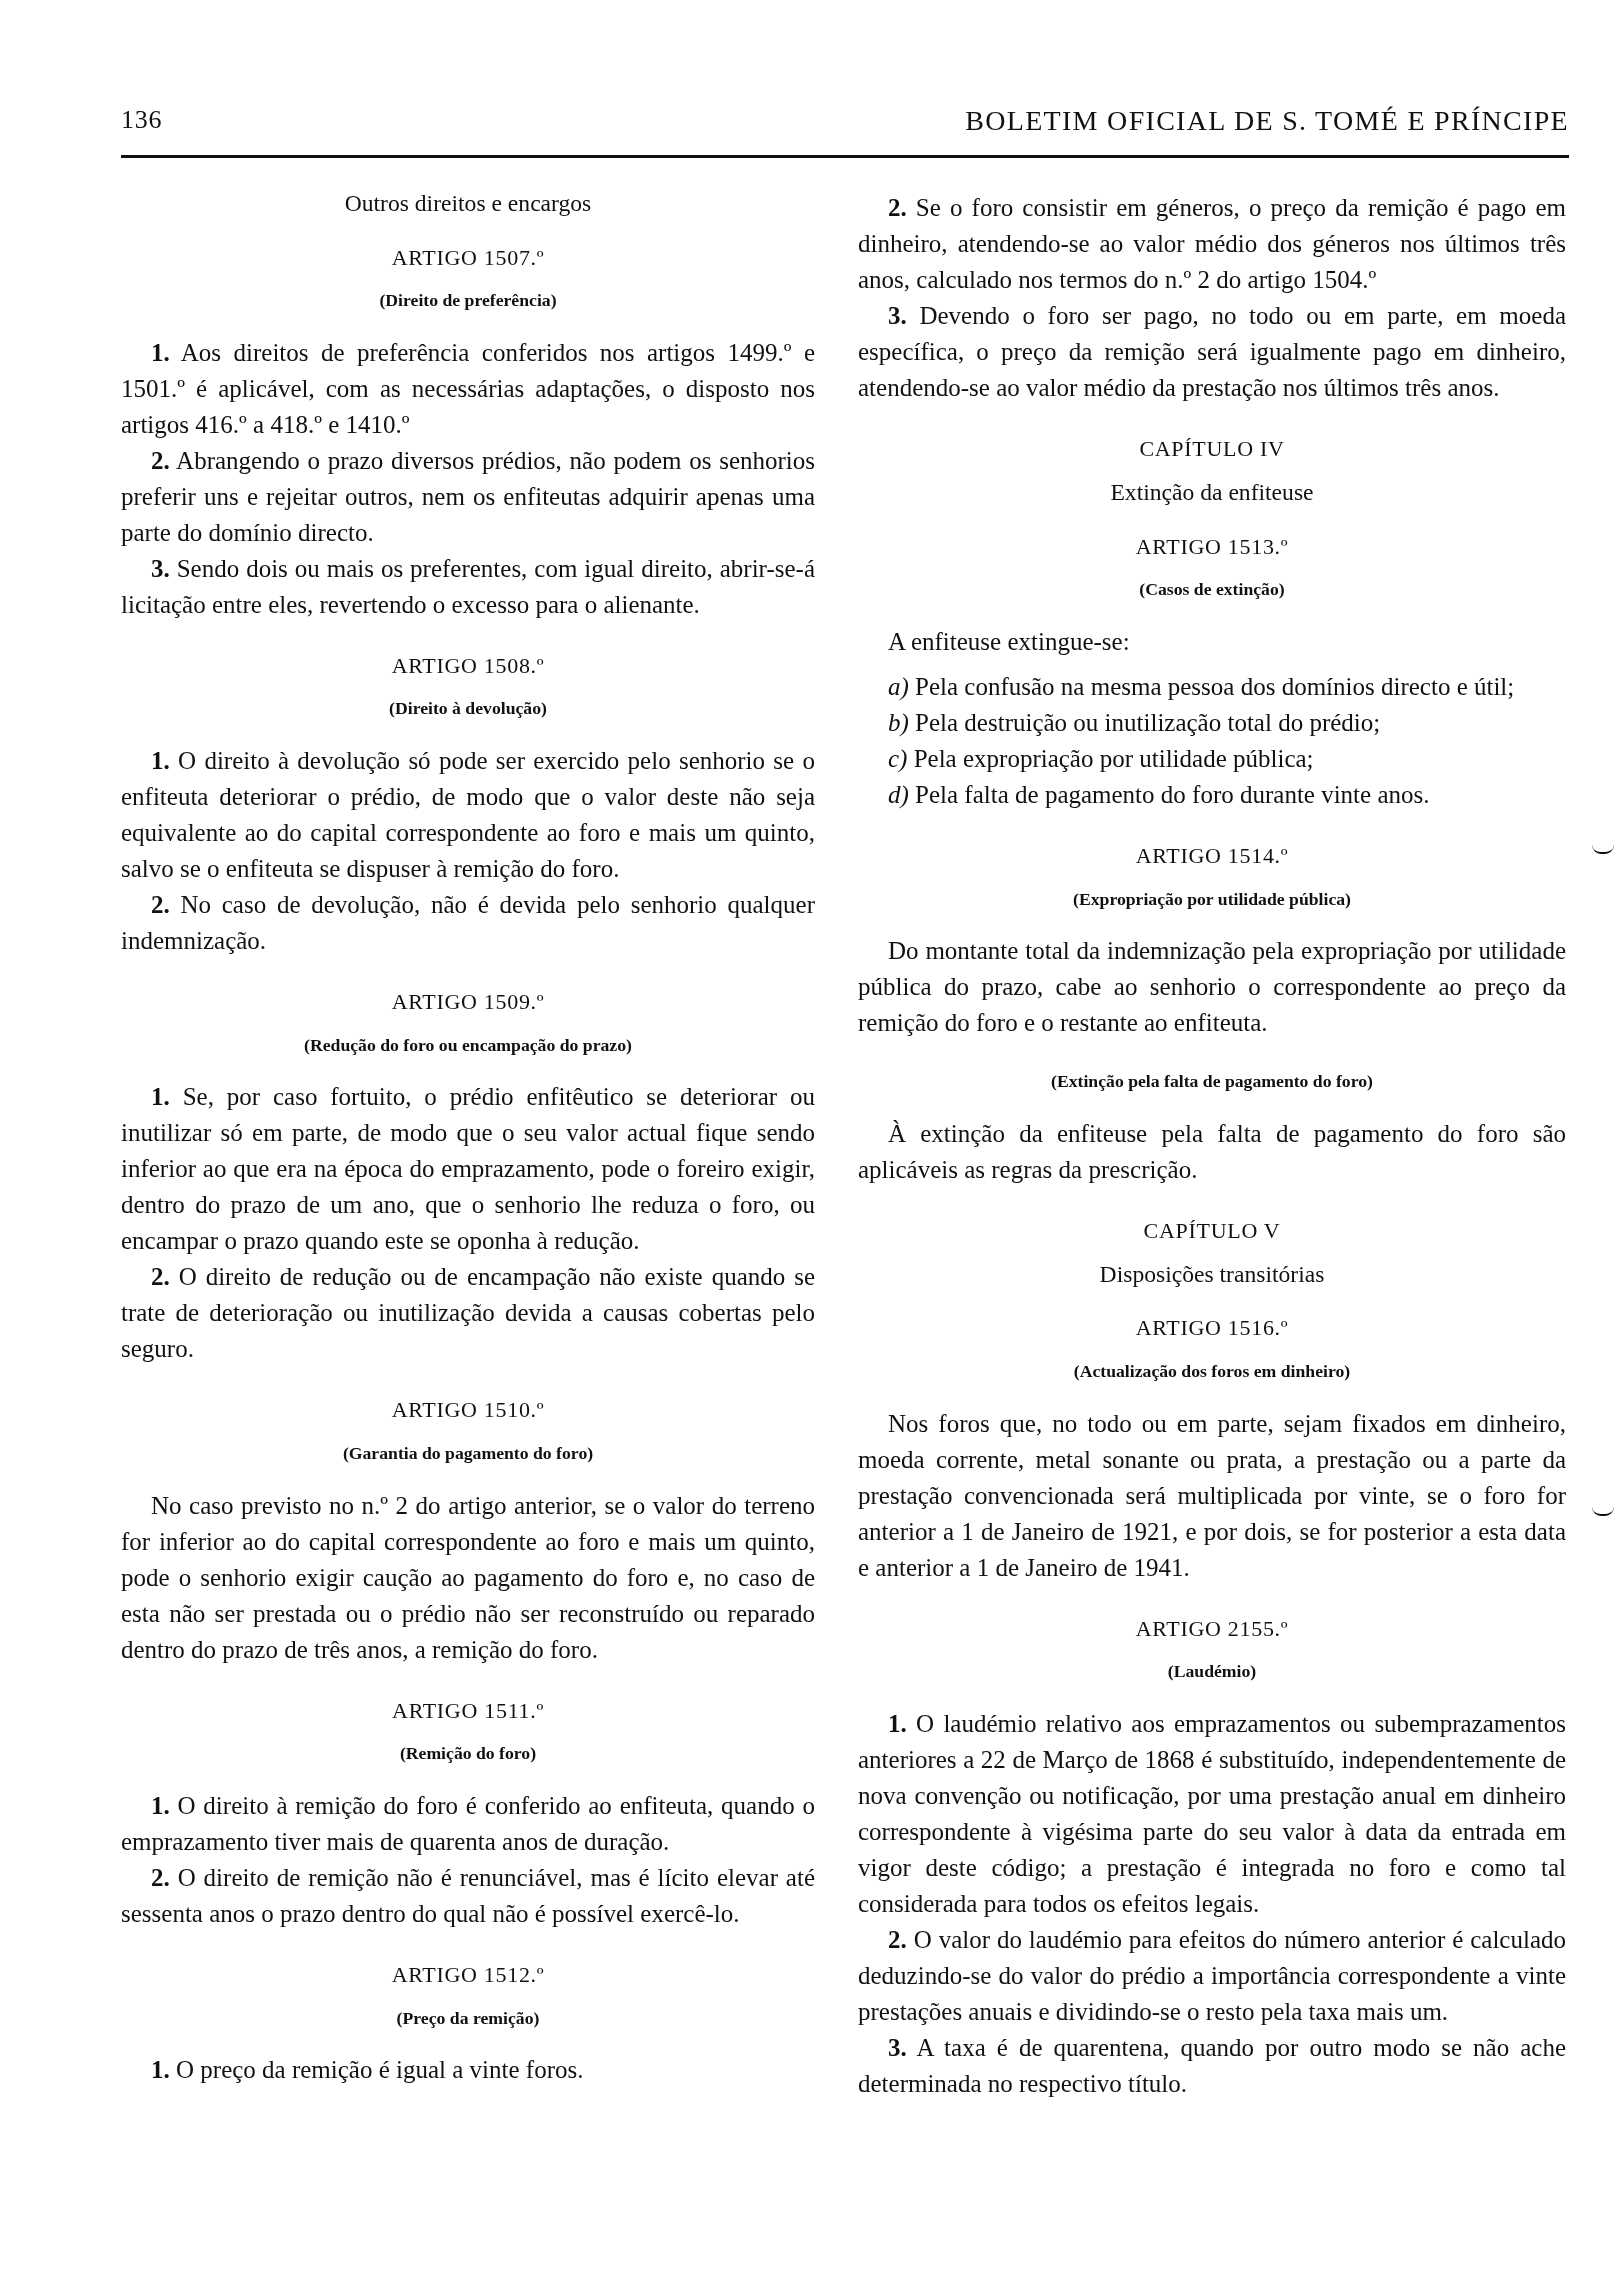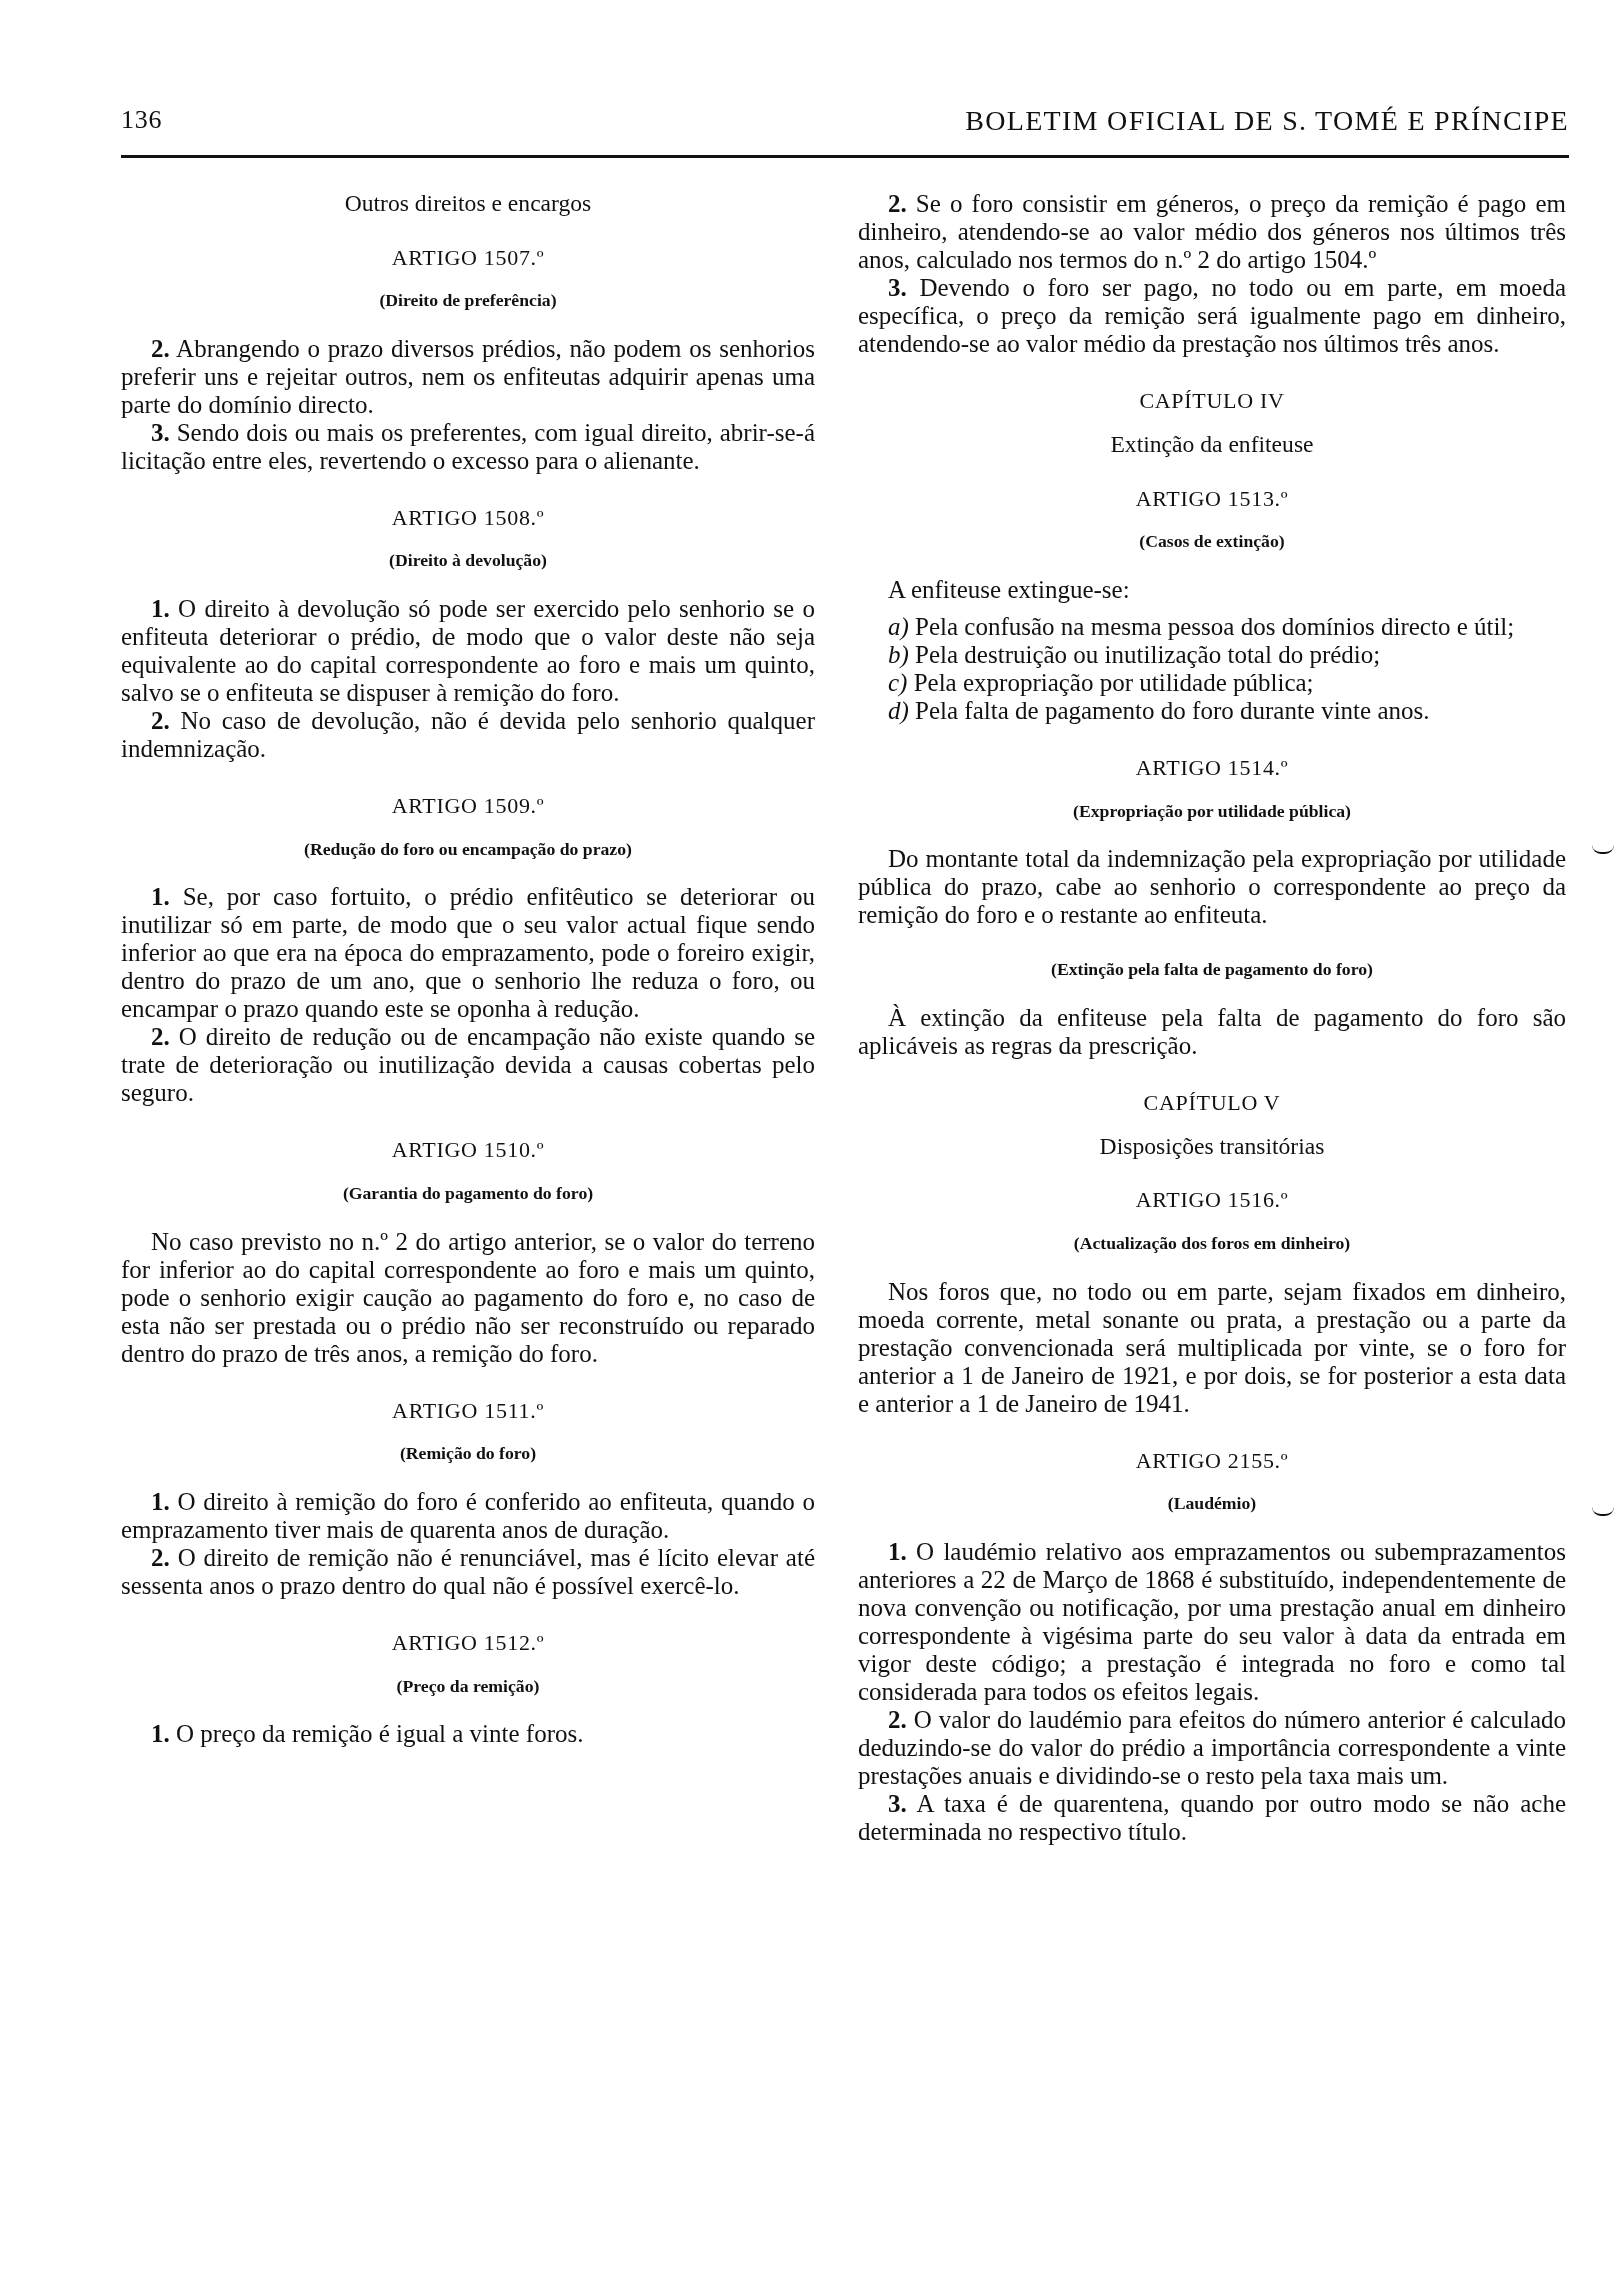--- a/index.html
+++ b/index.html
@@ -23,21 +23,21 @@
     position: absolute; top: 190px;
   }
   .col-left { left: 121px; width: 694px; }
   .col-right { left: 858px; width: 708px; }
   .center { text-align: center; }
   .section-label { font-size: 22px; letter-spacing: 0.7px; margin: 11.8px 0 17px 0; }
   .section-title { font-size: 23.6px; font-weight: normal; margin: 0 0 27.5px 0; }
   .article-head { font-size: 22px; letter-spacing: 0.7px; margin: 0 0 19.7px 0; }
   .article-sub { font-size: 17.7px; font-weight: bold; margin: 0 0 23.6px 0; }
   .para {
-    font-size: 25px; line-height: 28px; text-align: justify; margin: 0;
+    font-size: 25px; line-height: 36px; text-align: justify; margin: 0;
     text-indent: 30px;
   }
   .para .num { font-weight: bold; }
   .para .letter { font-style: italic; }
   .article { margin-bottom: 30px; }
   .gap { height: 23.6px; }
   .mark-r {
     position: absolute; right: 0; width: 22px; height: 6.6px;
     border-bottom: 2.6px solid #111; border-radius: 0 0 19.7px 19.7px;
   }
@@ -50,20 +50,21 @@
   <span class="pub-title">BOLETIM OFICIAL DE S. TOMÉ E PRÍNCIPE</span>
 </div>
 <div class="rule"></div>
 
 <div class="column col-left">
   <div class="center section-title">Outros direitos e encargos</div>
 
   <div class="article">
     <div class="center article-head">ARTIGO 1507.º</div>
     <div class="center article-sub">(Direito de preferência)</div>
+    <p class="para"><span class="num">1.</span><span> Aos direitos de preferência conferidos nos artigos 1499.º e 1501.º é aplicável, com as necessárias adaptações, o disposto nos artigos 416.º a 418.º e 1410.º</span></p>
     <p class="para"><span class="num">2.</span><span> Abrangendo o prazo diversos prédios, não podem os senhorios preferir uns e rejeitar outros, nem os enfiteutas adquirir apenas uma parte do domínio directo.</span></p>
     <p class="para"><span class="num">3.</span><span> Sendo dois ou mais os preferentes, com igual direito, abrir-se-á licitação entre eles, revertendo o excesso para o alienante.</span></p>
   </div>
 
   <div class="article">
     <div class="center article-head">ARTIGO 1508.º</div>
     <div class="center article-sub">(Direito à devolução)</div>
     <p class="para"><span class="num">1.</span><span> O direito à devolução só pode ser exercido pelo senhorio se o enfiteuta deteriorar o prédio, de modo que o valor deste não seja equivalente ao do capital correspondente ao foro e mais um quinto, salvo se o enfiteuta se dispuser à remição do foro.</span></p>
     <p class="para"><span class="num">2.</span><span> No caso de devolução, não é devida pelo senhorio qualquer indemnização.</span></p>
   </div>

